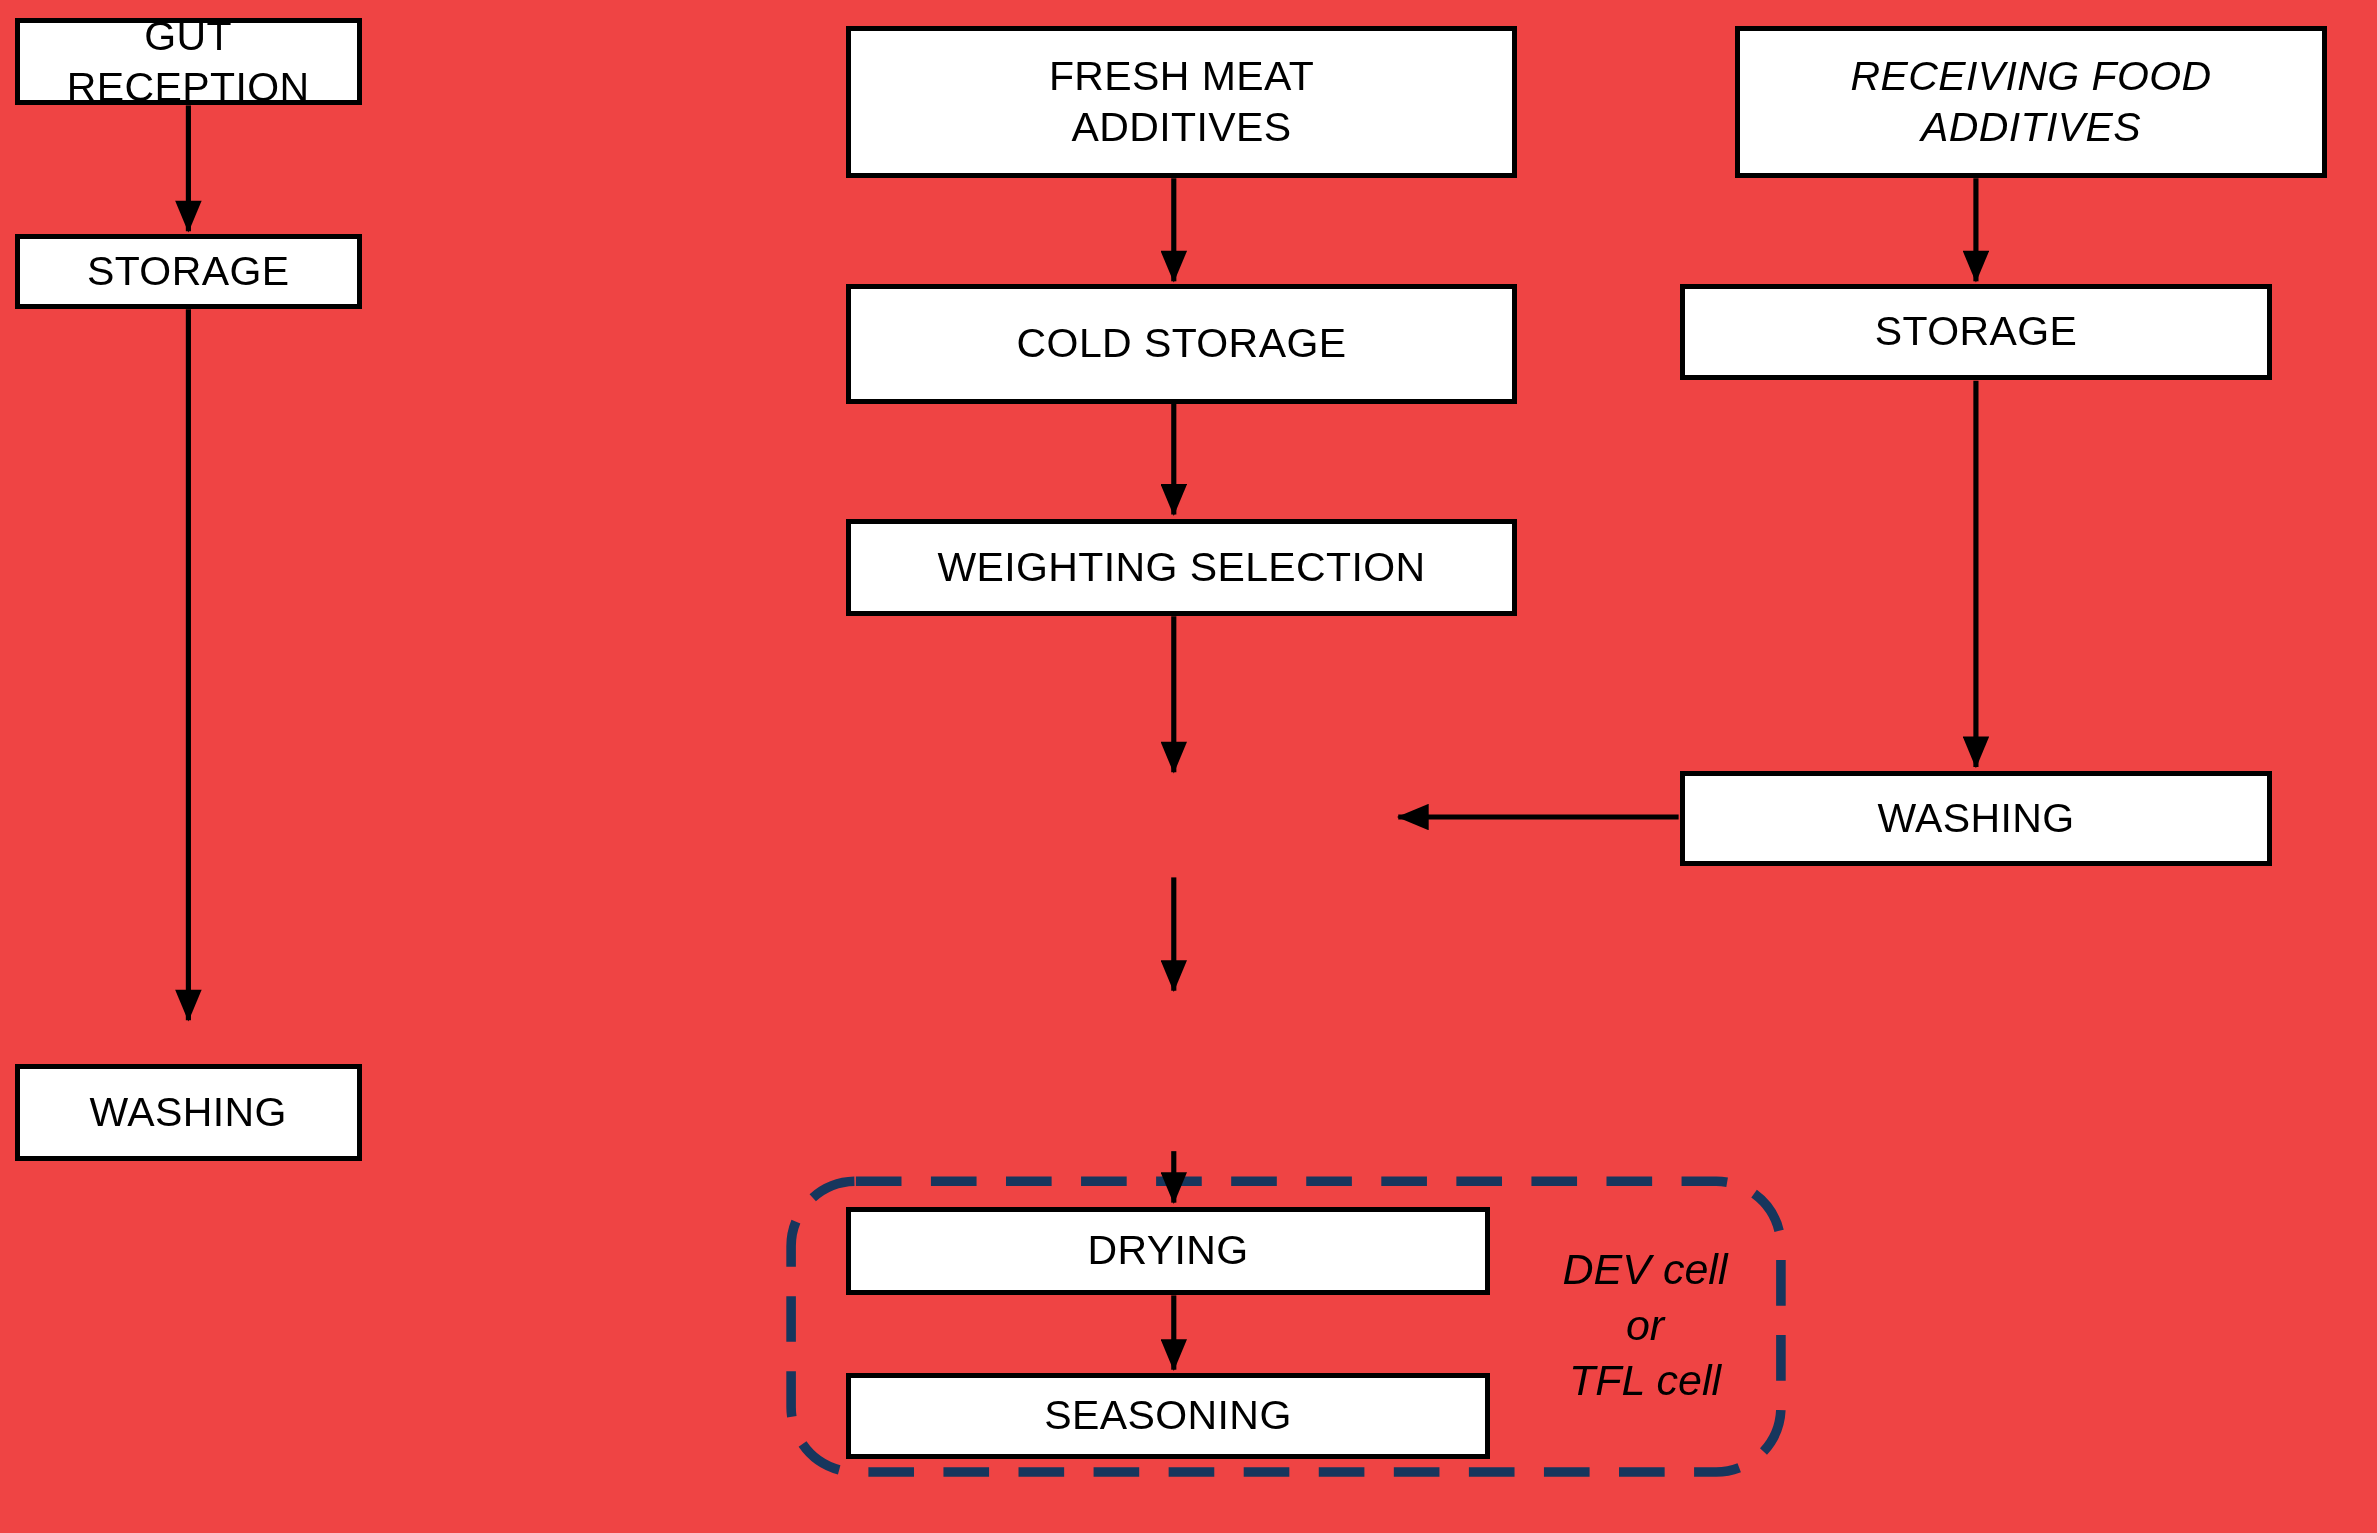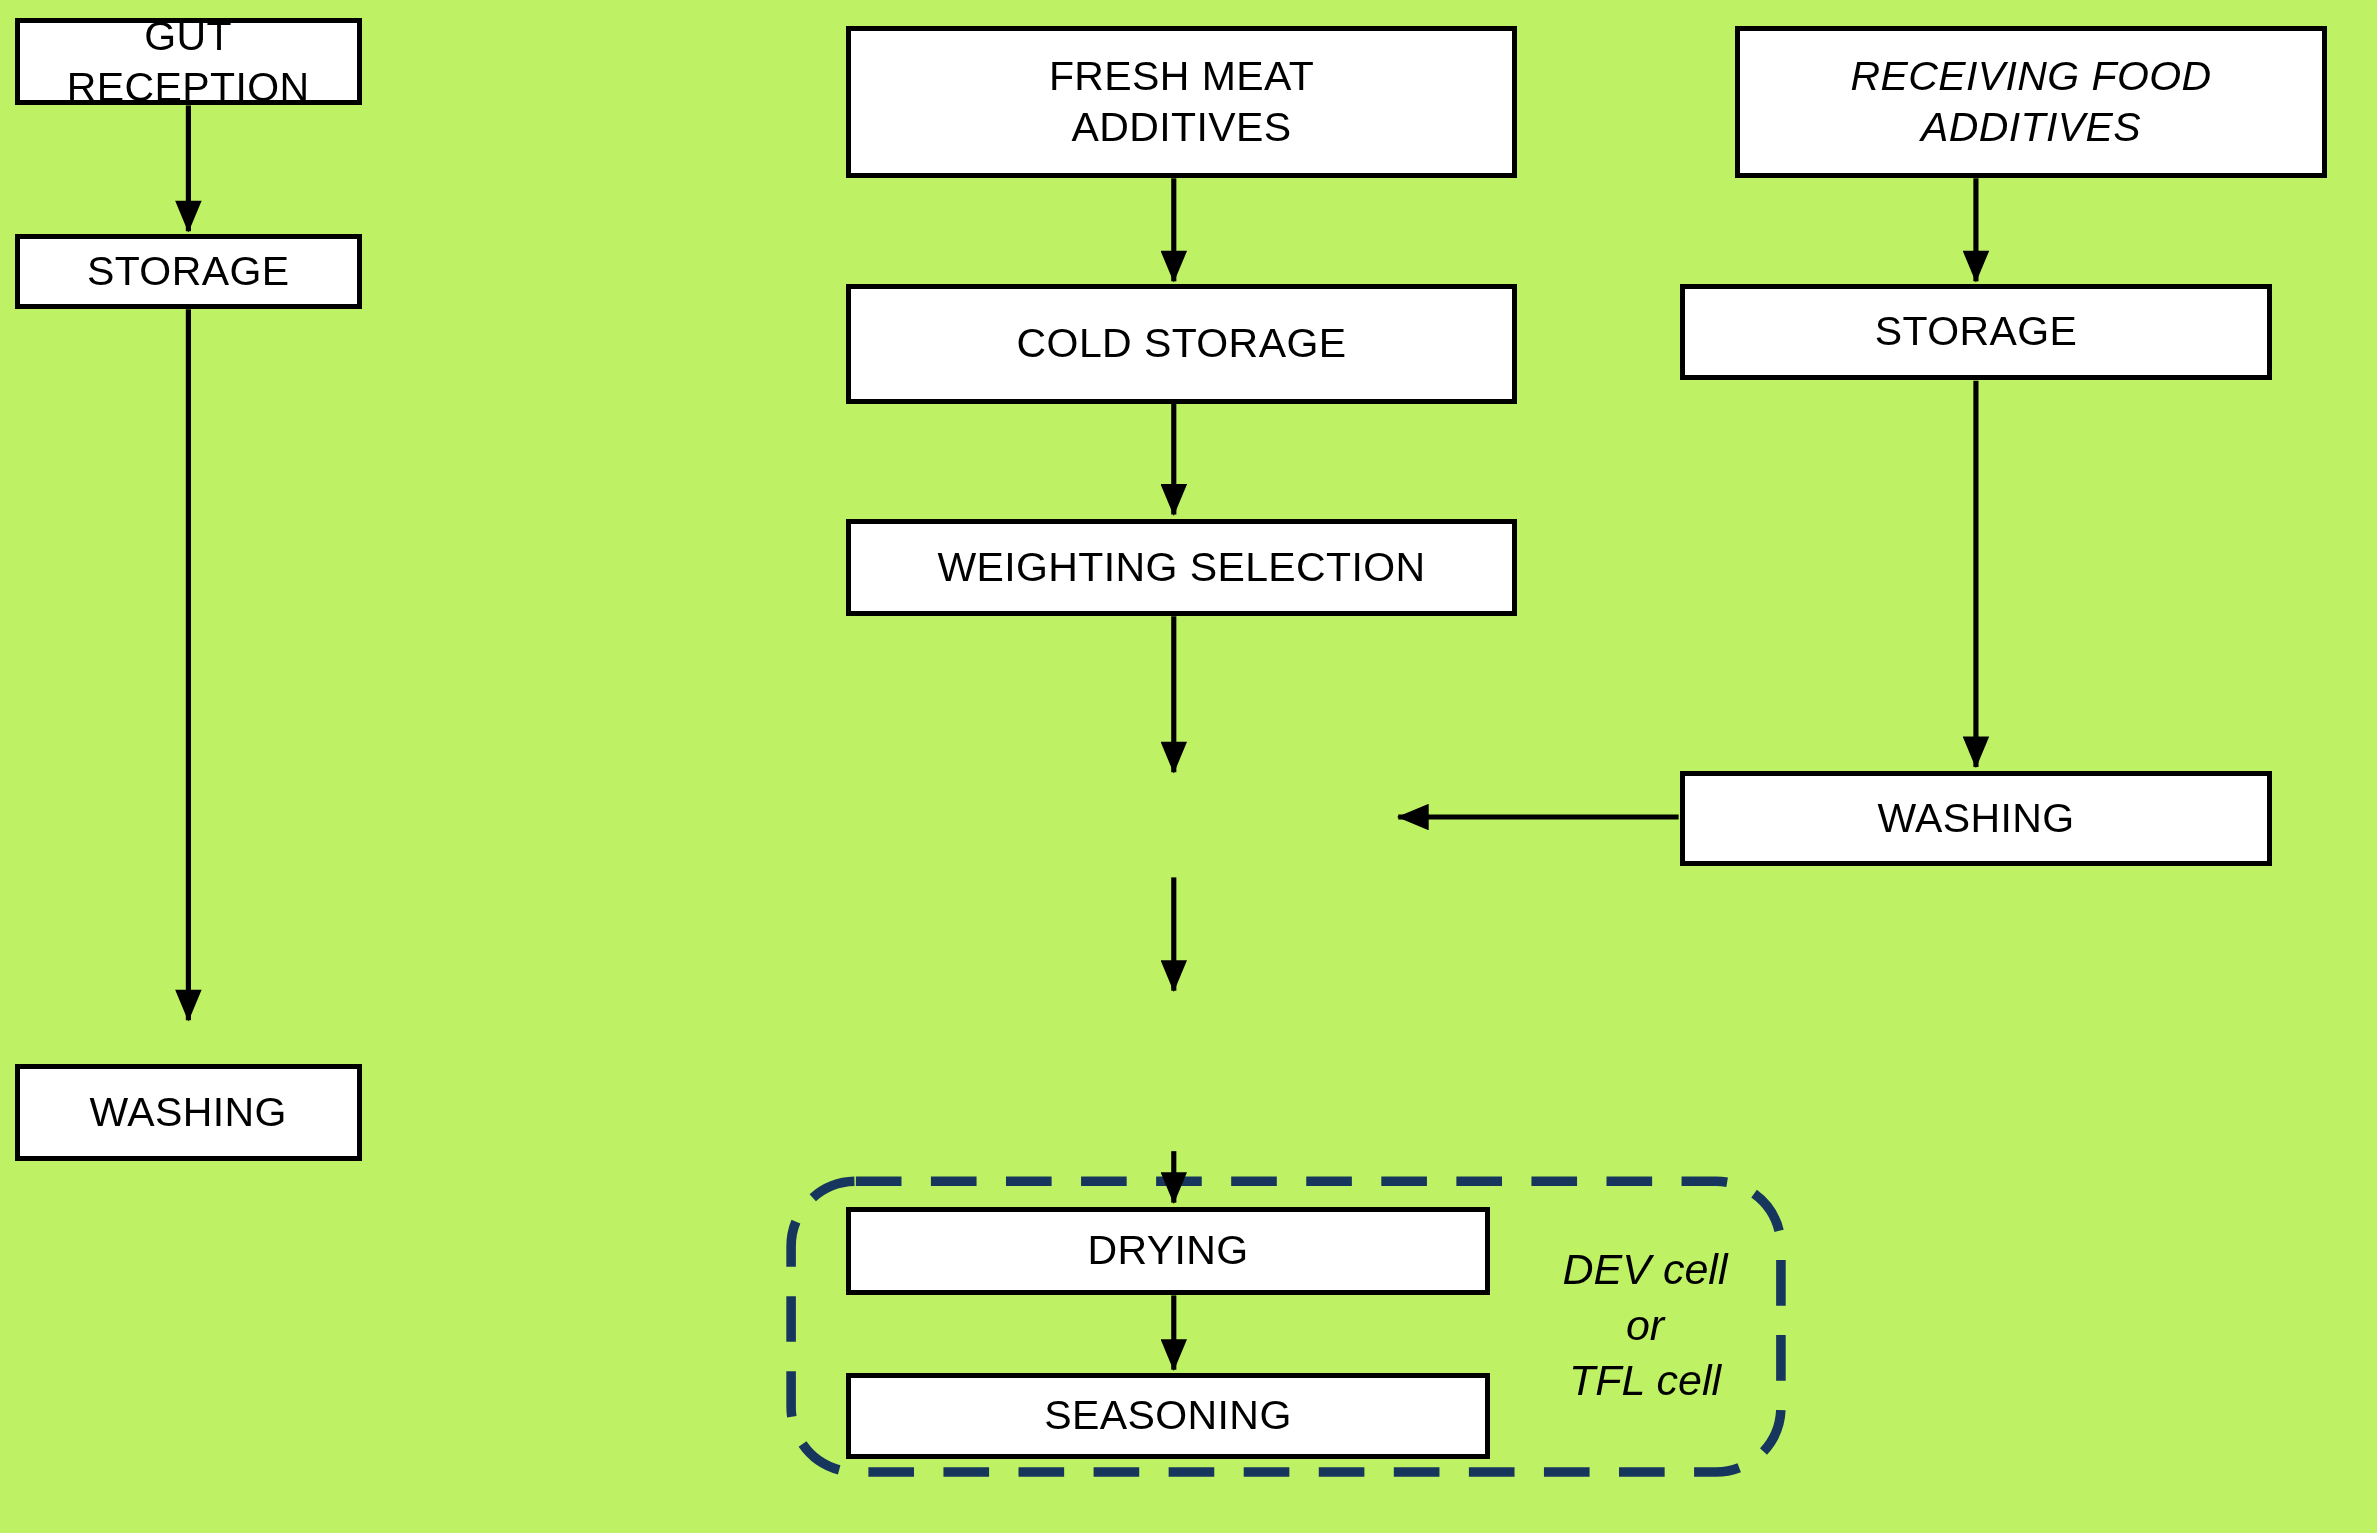--- a/index.html
+++ b/index.html
@@ -8,21 +8,21 @@
     background: #ffffff;
     width: 2377px;
     height: 1534px;
     overflow: hidden;
     font-family: "Liberation Sans", "DejaVu Sans", sans-serif;
   }
   #canvas {
     position: relative;
     width: 2377px;
     height: 1534px;
-    background: #bef264;
+    background: #ef4444;
   }
   #wires {
     position: absolute;
     left: 0; top: 0;
     width: 2377px;
     height: 1534px;
   }
   .node {
     position: absolute;
     box-sizing: border-box;

